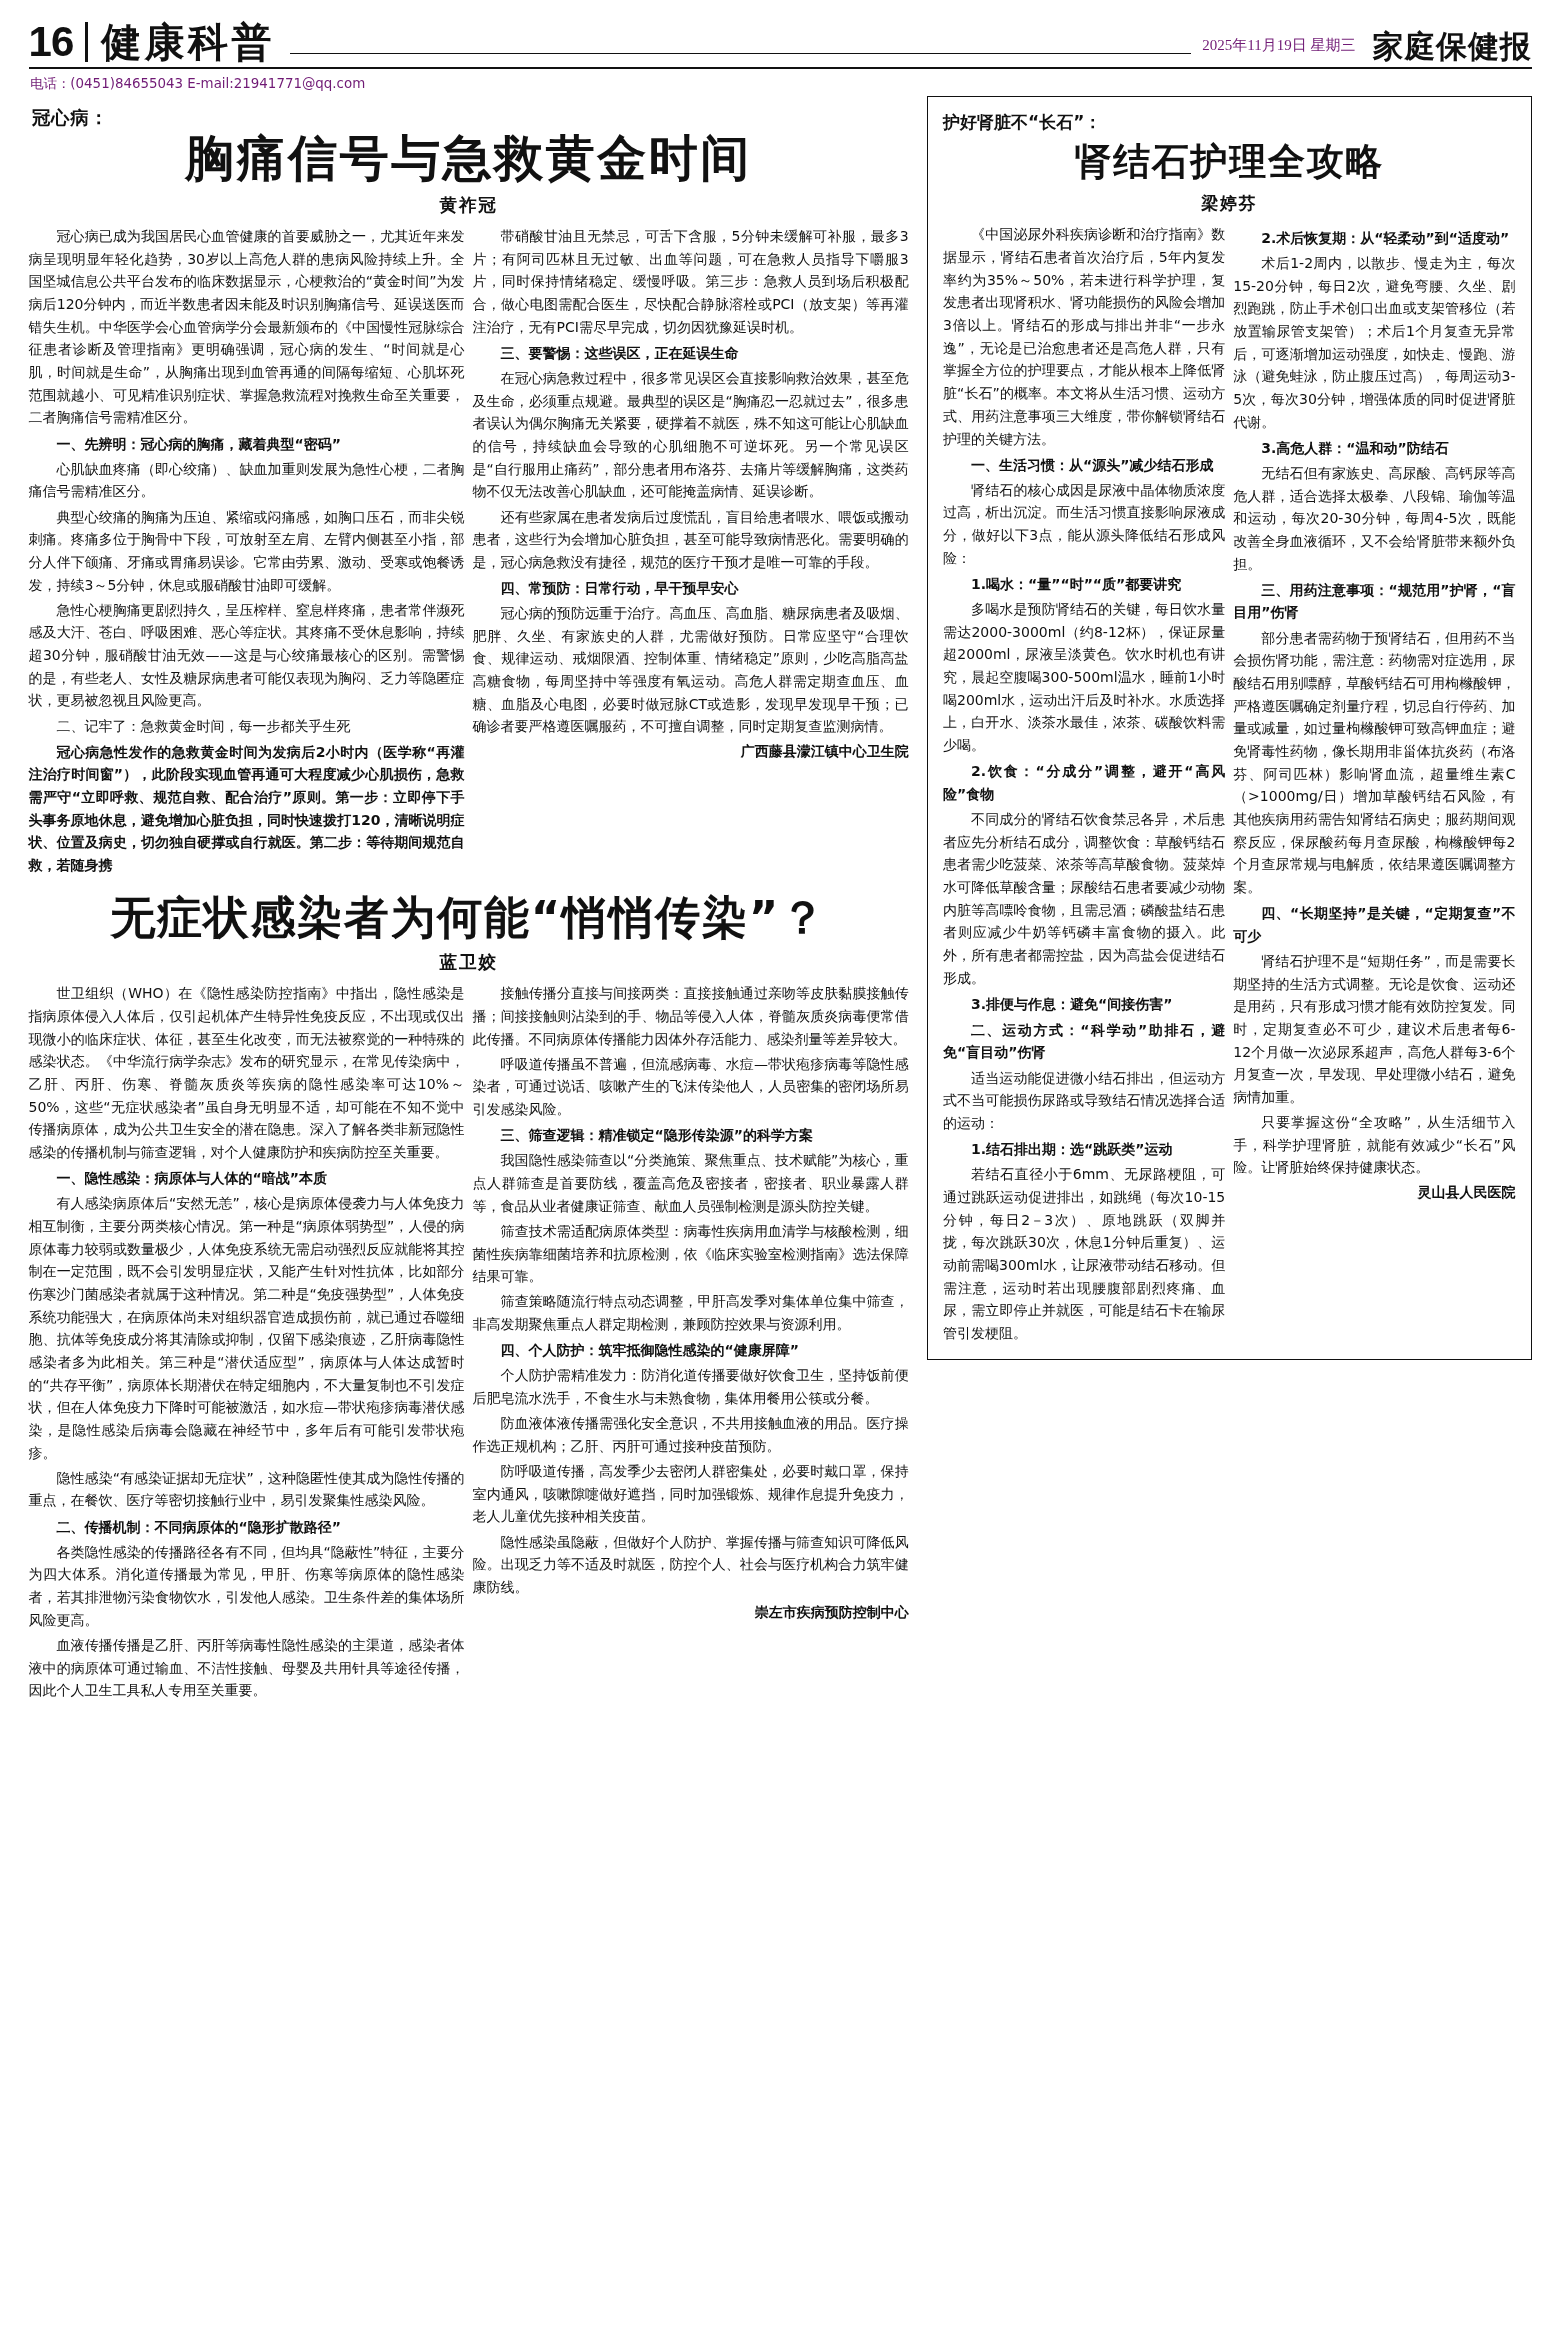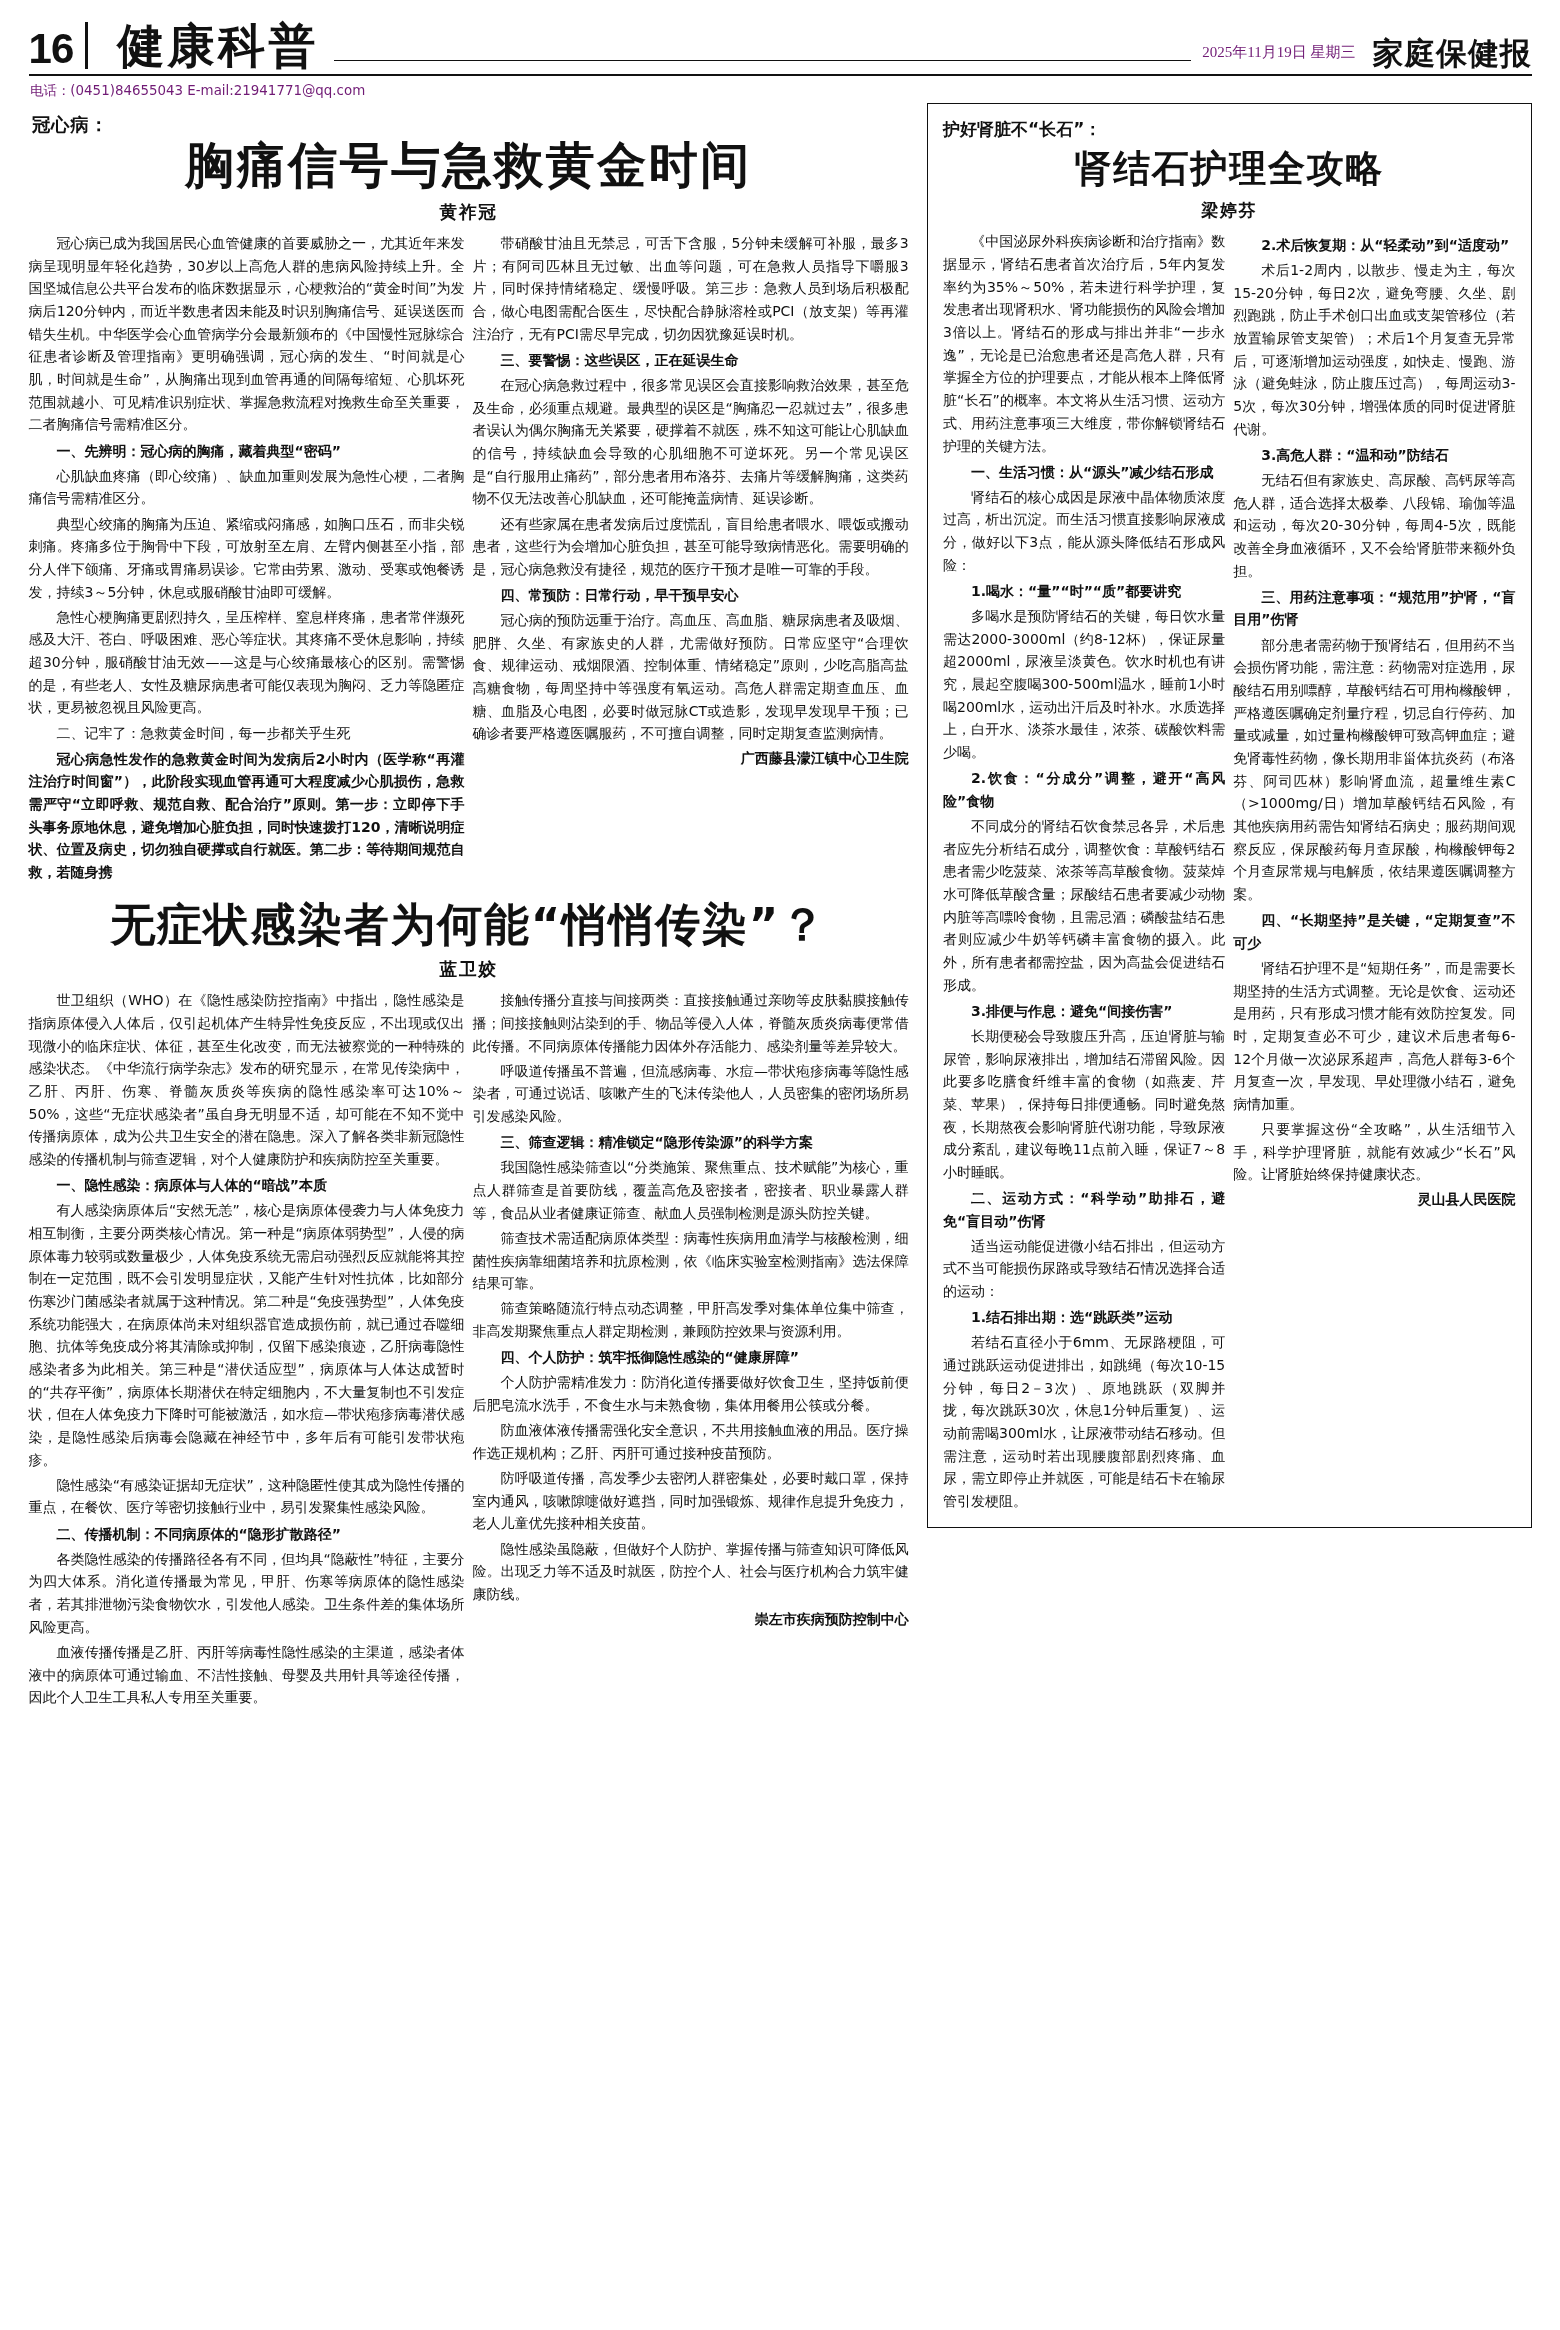--- a/index.html
+++ b/index.html
@@ -36,26 +36,25 @@
     font-family: "Liberation Sans", sans-serif;
     text-align: center;
   }
   .masthead-divider {
     width: 2.5px;
     align-self: stretch;
     background: #111;
     margin-right: 13.4px;
   }
   .section-title {
-    font-size: 47px;
+    font-size: 40px;
     font-weight: bold;
     letter-spacing: 3.4px;
     line-height: 1;
     font-family: "DejaVu Sans", sans-serif;
-    margin-left: 16px;
   }
   .masthead-rule {
     flex: 1;
     height: 0;
     border-bottom: 0.8px solid #111;
     margin: 0 11.7px 8.4px 15px;
   }
   .masthead-date {
     font-size: 15px;
     color: #701a75;
@@ -268,21 +267,20 @@
       <div class="cols-2">
         <div class="col">
           <p class="body">《中国泌尿外科疾病诊断和治疗指南》数据显示，肾结石患者首次治疗后，5年内复发率约为35%～50%，若未进行科学护理，复发患者出现肾积水、肾功能损伤的风险会增加3倍以上。肾结石的形成与排出并非“一步永逸”，无论是已治愈患者还是高危人群，只有掌握全方位的护理要点，才能从根本上降低肾脏“长石”的概率。本文将从生活习惯、运动方式、用药注意事项三大维度，带你解锁肾结石护理的关键方法。</p>
           <p class="sub">一、生活习惯：从“源头”减少结石形成</p>
           <p class="body">肾结石的核心成因是尿液中晶体物质浓度过高，析出沉淀。而生活习惯直接影响尿液成分，做好以下3点，能从源头降低结石形成风险：</p>
           <p class="sub">1.喝水：“量”“时”“质”都要讲究</p>
           <p class="body">多喝水是预防肾结石的关键，每日饮水量需达2000-3000ml（约8-12杯），保证尿量超2000ml，尿液呈淡黄色。饮水时机也有讲究，晨起空腹喝300-500ml温水，睡前1小时喝200ml水，运动出汗后及时补水。水质选择上，白开水、淡茶水最佳，浓茶、碳酸饮料需少喝。</p>
           <p class="sub">2.饮食：“分成分”调整，避开“高风险”食物</p>
           <p class="body">不同成分的肾结石饮食禁忌各异，术后患者应先分析结石成分，调整饮食：草酸钙结石患者需少吃菠菜、浓茶等高草酸食物。菠菜焯水可降低草酸含量；尿酸结石患者要减少动物内脏等高嘌呤食物，且需忌酒；磷酸盐结石患者则应减少牛奶等钙磷丰富食物的摄入。此外，所有患者都需控盐，因为高盐会促进结石形成。</p>
           <p class="sub">3.排便与作息：避免“间接伤害”</p>
-          <p class="body">长期便秘会导致腹压升高，压迫肾脏与输尿管，影响尿液排出，增加结石滞留风险。因此要多吃膳食纤维丰富的食物（如燕麦、芹菜、苹果），保持每日排便通畅。同时避免熬夜，长期熬夜会影响肾脏代谢功能，导致尿液成分紊乱，建议每晚11点前入睡，保证7～8小时睡眠。</p>
           <p class="sub">二、运动方式：“科学动”助排石，避免“盲目动”伤肾</p>
           <p class="body">适当运动能促进微小结石排出，但运动方式不当可能损伤尿路或导致结石情况选择合适的运动：</p>
           <p class="sub">1.结石排出期：选“跳跃类”运动</p>
           <p class="body">若结石直径小于6mm、无尿路梗阻，可通过跳跃运动促进排出，如跳绳（每次10-15分钟，每日2－3次）、原地跳跃（双脚并拢，每次跳跃30次，休息1分钟后重复）、运动前需喝300ml水，让尿液带动结石移动。但需注意，运动时若出现腰腹部剧烈疼痛、血尿，需立即停止并就医，可能是结石卡在输尿管引发梗阻。</p>
         </div>
         <div class="col">
           <p class="sub">2.术后恢复期：从“轻柔动”到“适度动”</p>
           <p class="body">术后1-2周内，以散步、慢走为主，每次15-20分钟，每日2次，避免弯腰、久坐、剧烈跑跳，防止手术创口出血或支架管移位（若放置输尿管支架管）；术后1个月复查无异常后，可逐渐增加运动强度，如快走、慢跑、游泳（避免蛙泳，防止腹压过高），每周运动3-5次，每次30分钟，增强体质的同时促进肾脏代谢。</p>
           <p class="sub">3.高危人群：“温和动”防结石</p>
           <p class="body">无结石但有家族史、高尿酸、高钙尿等高危人群，适合选择太极拳、八段锦、瑜伽等温和运动，每次20-30分钟，每周4-5次，既能改善全身血液循环，又不会给肾脏带来额外负担。</p>

